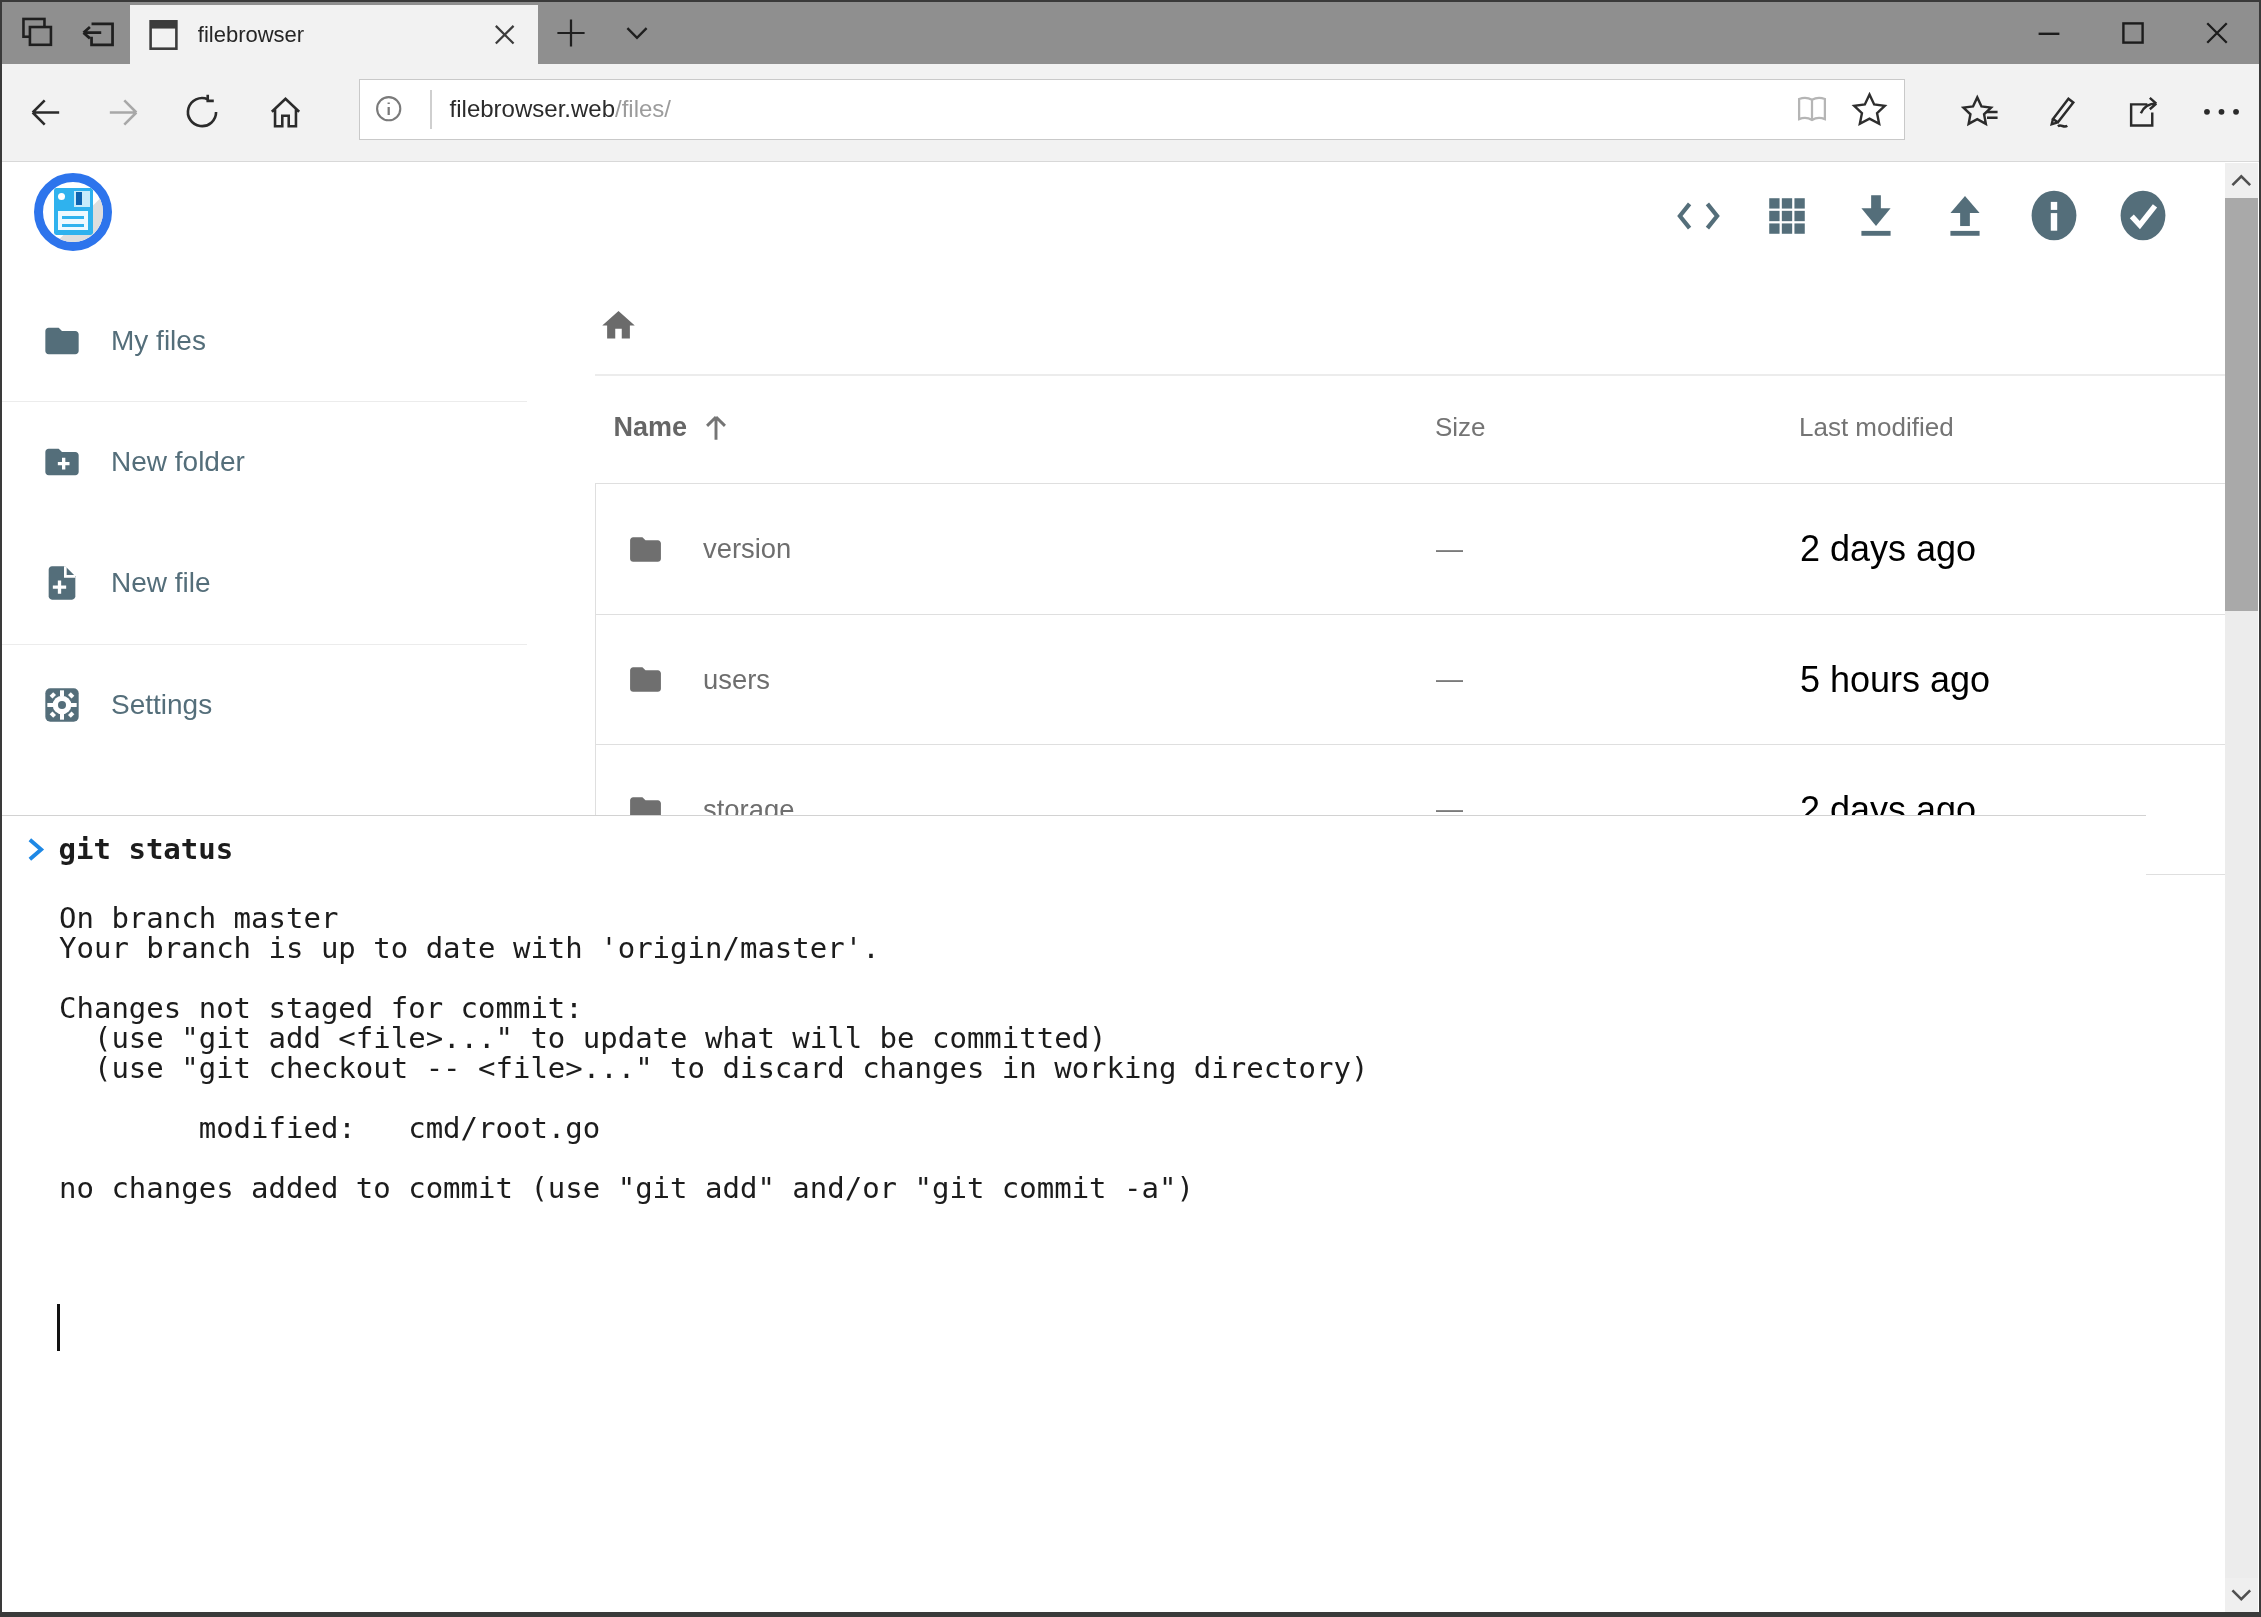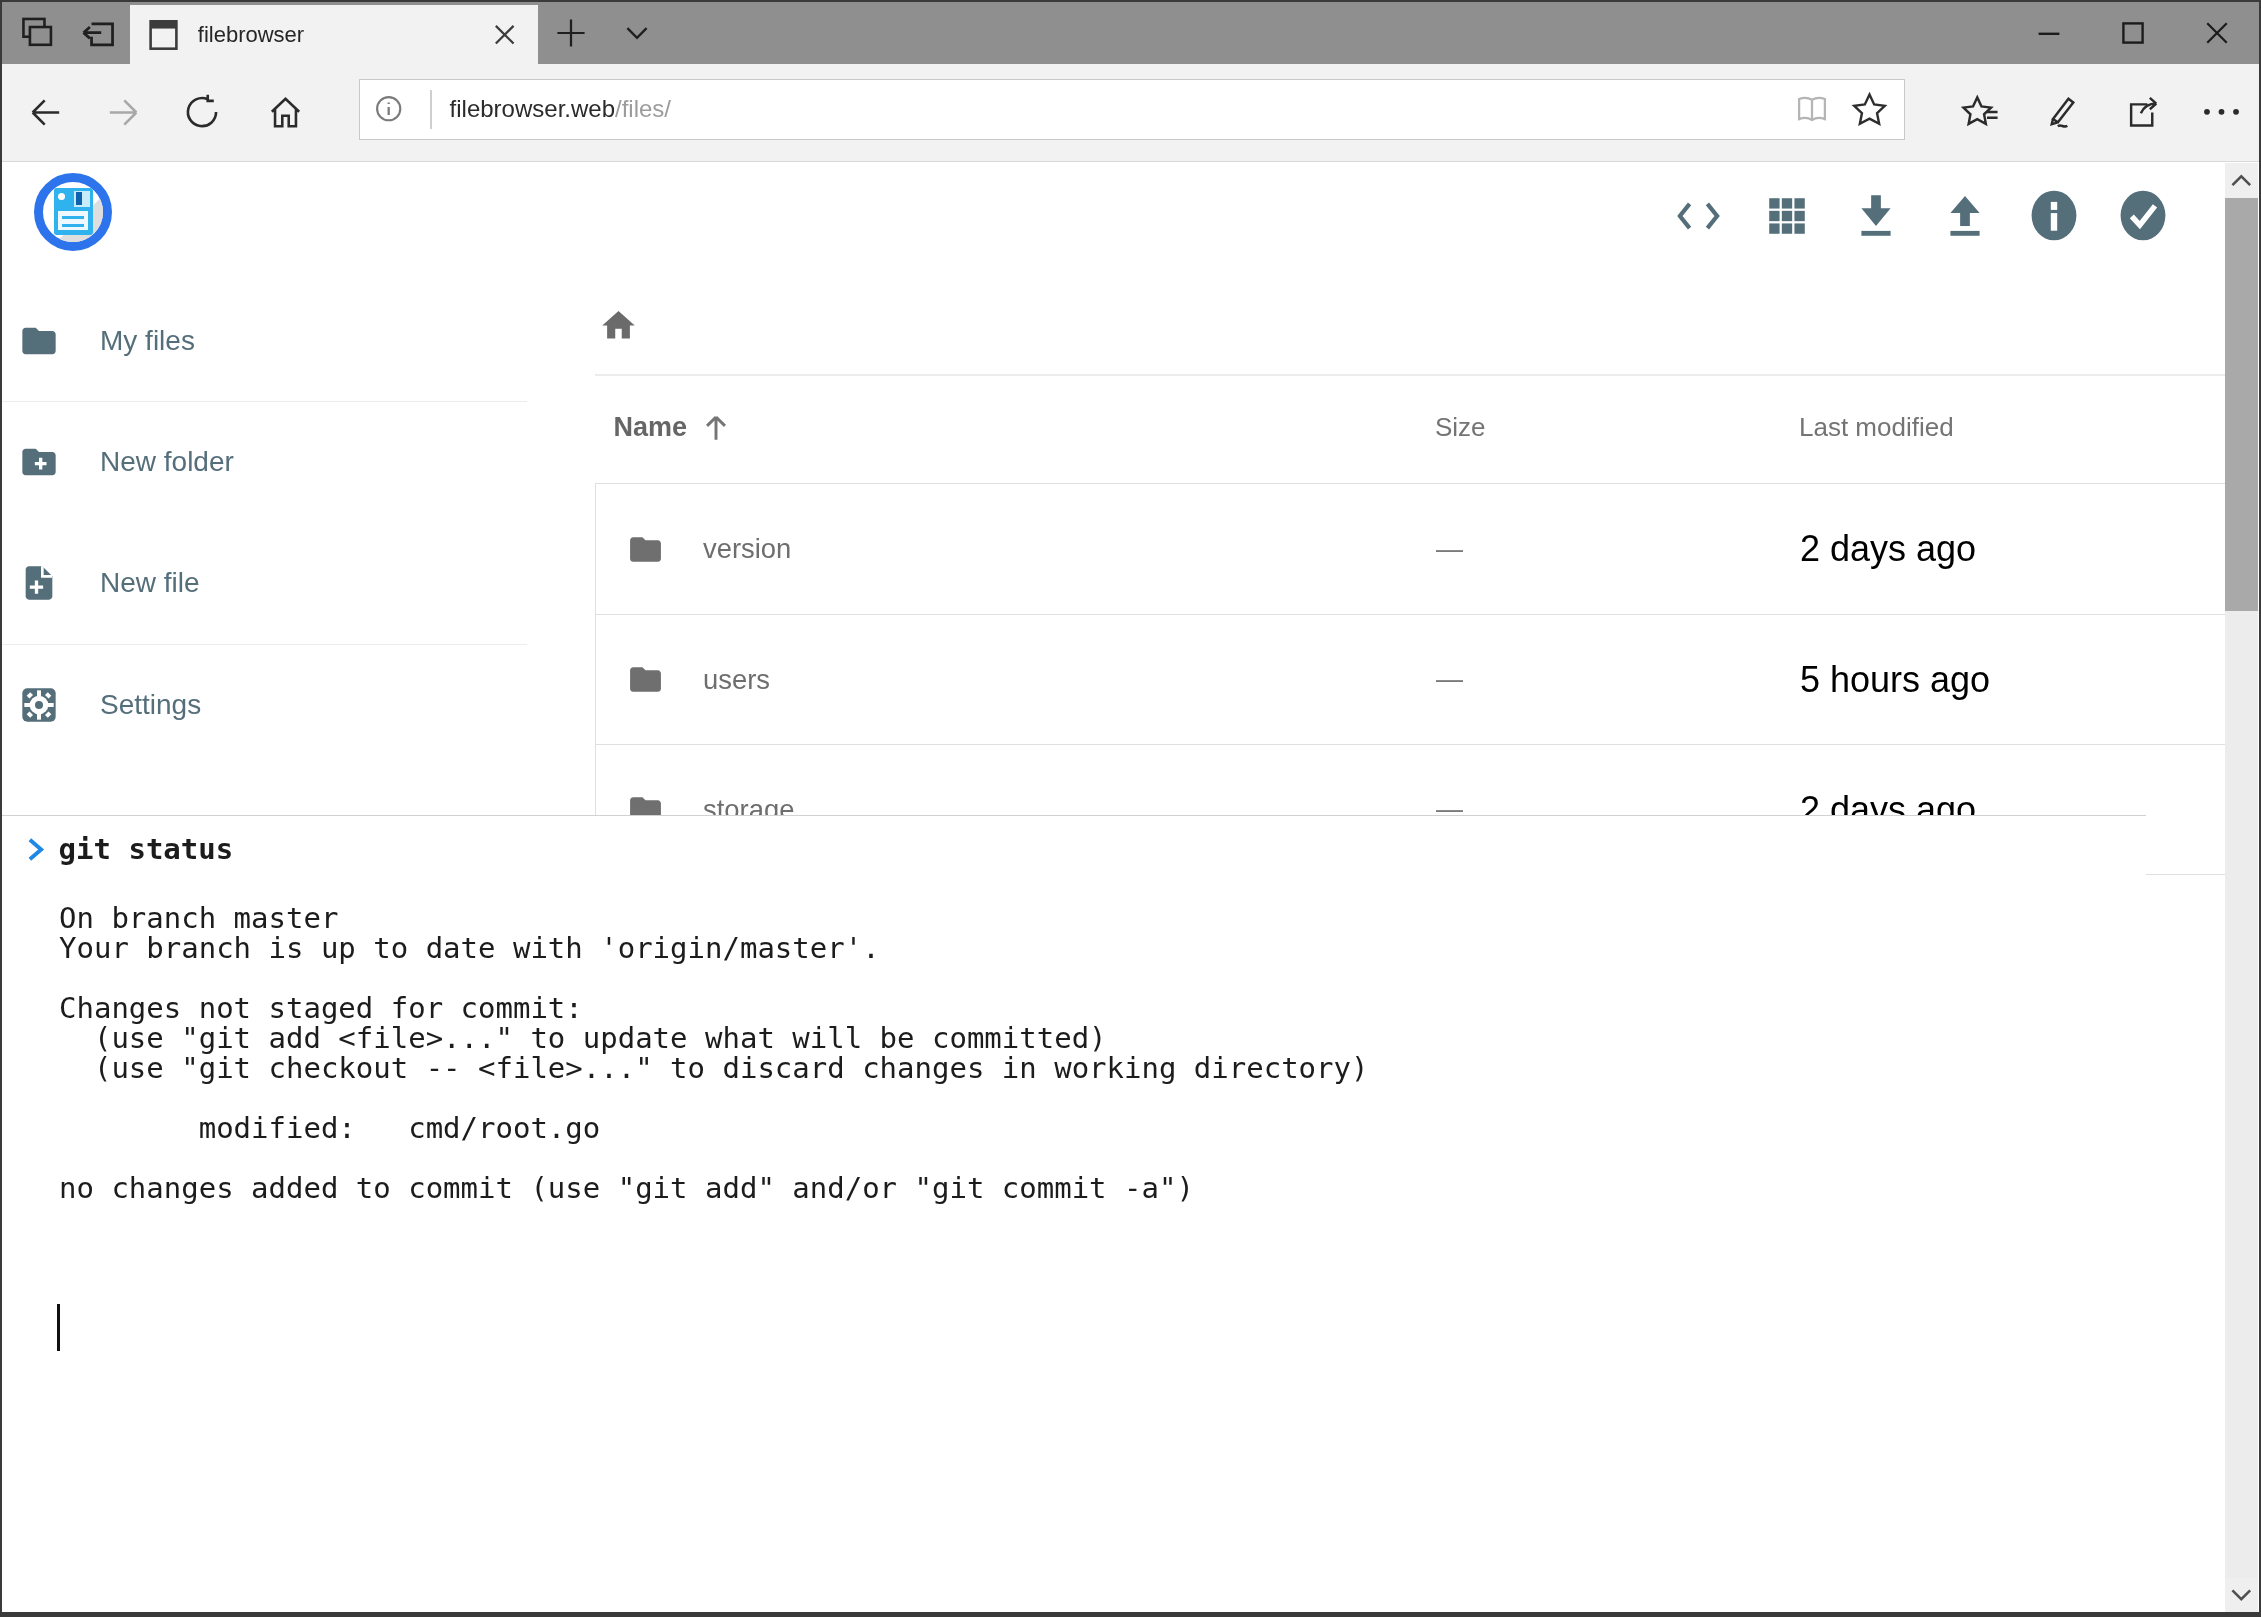--- a/index.html
+++ b/index.html
@@ -51,21 +51,21 @@
   .searchbox { position:absolute; left:151px; top:19.4px; width:799px; height:66px; background:#f0f0f0;
                border:0.8px solid #e4e4e4; border-radius:4.8px; display:flex; align-items:center; }
   .searchbox input { border:none; outline:none; background:transparent; font-size:27.4px; color:#555;
                      font-family:"Liberation Sans",sans-serif; flex:1; }
   .searchbox input::placeholder { color:#9b9b9b; }
   .hdr-icons { position:absolute; right:53px; top:20px; height:65px; display:flex; align-items:center; gap:31px; }
   .hdr-btn { width:58px; height:65px; display:flex; align-items:center; justify-content:center; }
 
   
   .sidebar { position:absolute; left:0; top:117px; width:525px; }
-  .side-item { height:121px; display:flex; align-items:center; padding-left:17px; gap:41px; cursor:pointer; }
+  .side-item { height:121px; display:flex; align-items:center; padding-left:40px; gap:29px; cursor:pointer; }
   .side-item span { font-size:28px; color:#546e7a; }
   .side-div { height:0.8px; background:#ececec; margin:0; }
 
   
   .crumb { position:absolute; left:590px; top:136px; width:52px; height:52px; display:flex; align-items:center; justify-content:center; }
   .content-div { position:absolute; left:593px; top:211px; width:1631px; height:1.6px; background:#ececec; }
   .listhead { position:absolute; left:593px; top:238px; width:1602px; height:52px; display:flex; align-items:center; }
   .lh-name { flex:0 0 840px; padding-left:18.6px; display:flex; align-items:flex-start; gap:16px; }
   .lh-name b { font-size:27px; color:#666; font-weight:700; }
   .lh-col { font-size:26px; color:#747474; }

